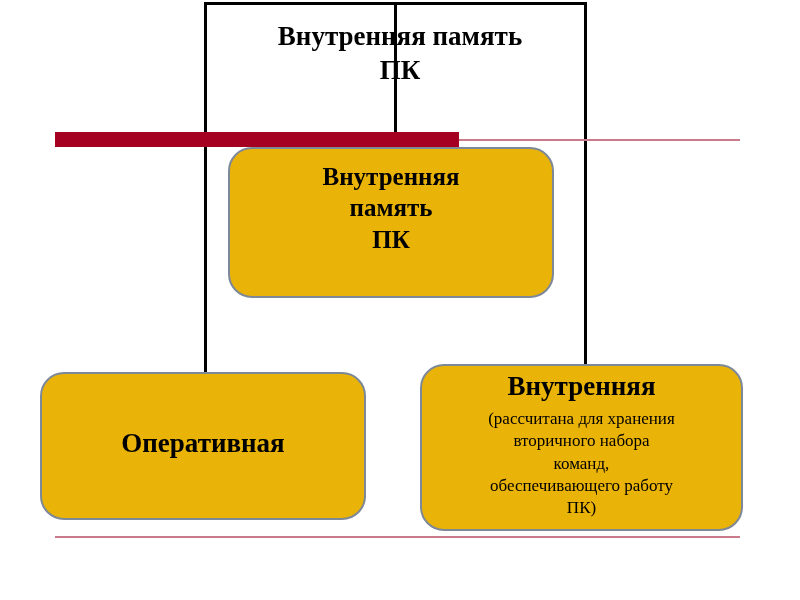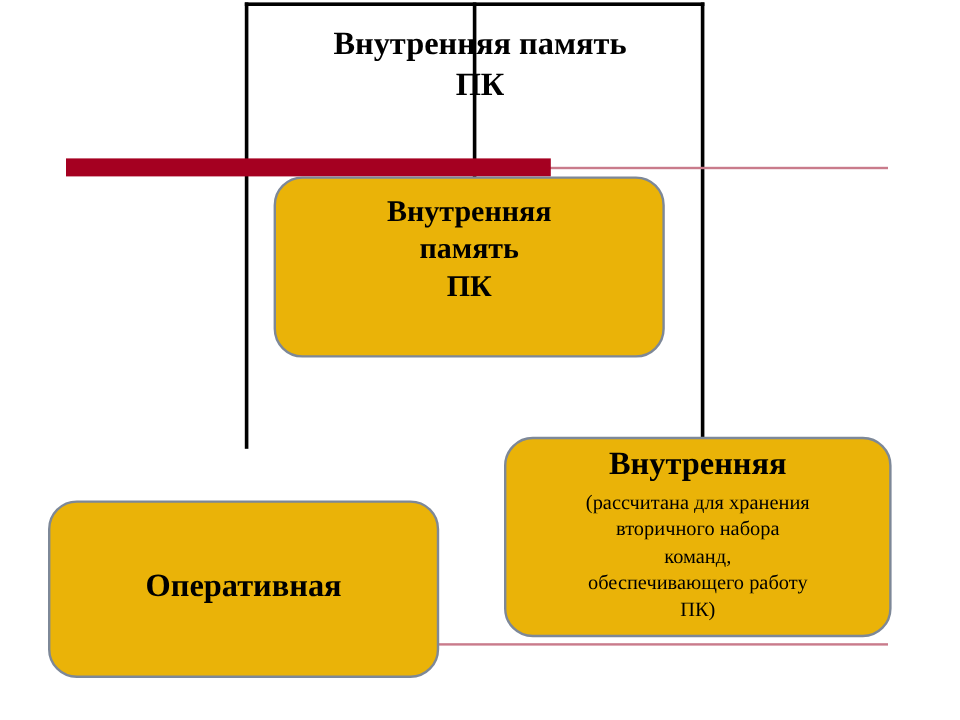--- a/index.html
+++ b/index.html
@@ -63,21 +63,20 @@
     line-height: 1.25;
     white-space: pre-line;
   }
   .box-left {
     left: 40px;
     top: 372px;
     width: 326px;
     height: 148px;
     justify-content: center;
     padding: 8px 6px;
-    margin-top: 45px;
   }
   .box-right {
     left: 420px;
     top: 364px;
     width: 323px;
     height: 167px;
     padding: 4px 4px 6px 4px;
   }
   .box-title {
     font-weight: bold;

